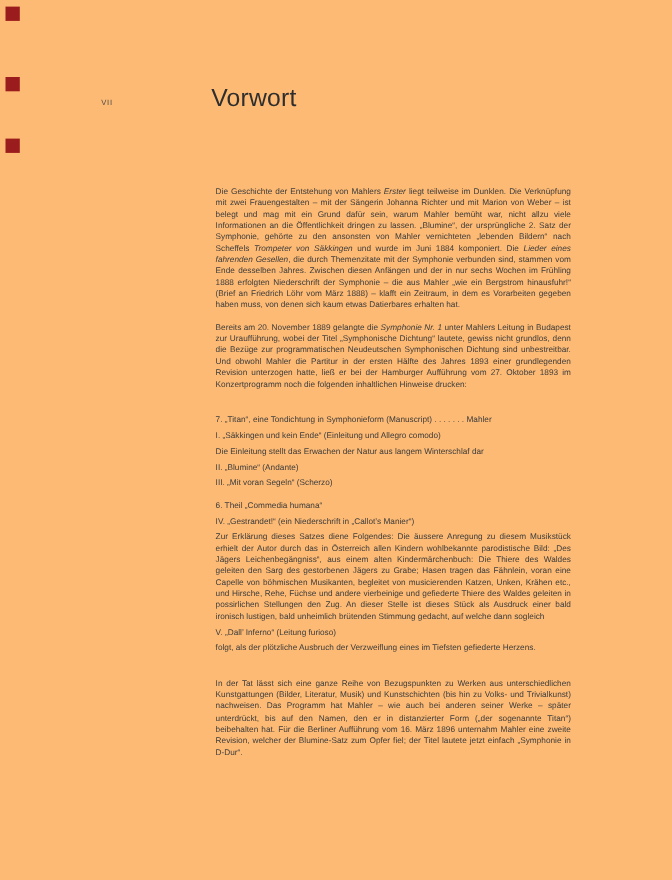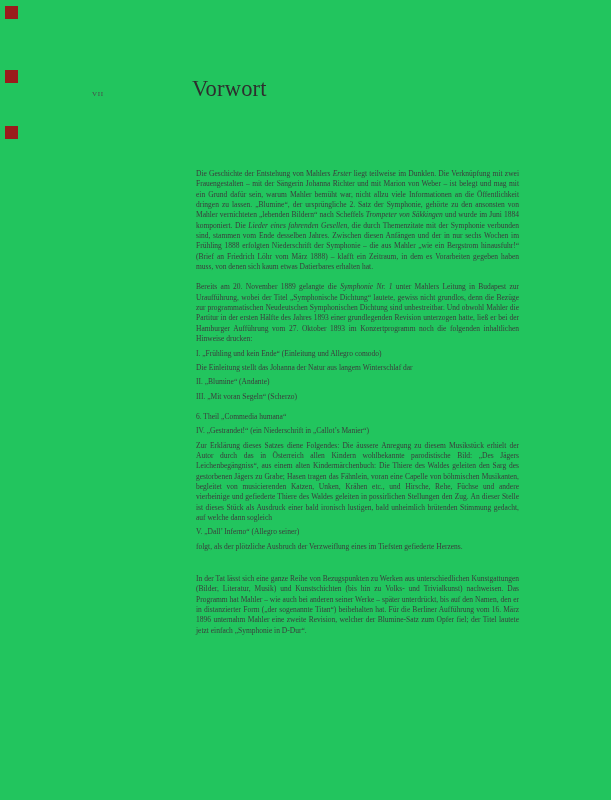--- a/index.html
+++ b/index.html
@@ -1,20 +1,20 @@
 <!DOCTYPE html>
 <html lang="de"><head>
 <meta charset="utf-8">
 <style>
   html,body{margin:0;padding:0;background:#ffffff;}
   .page{
     position:relative;
     width:611px;height:800px;
-    background:#22c55e;
-    font-family:Liberation Serif, serif;
+    background:#fdba74;
+    font-family:Liberation Sans, sans-serif;
     overflow:hidden;
   }
   .edge-mark{position:absolute;left:5px;width:13px;height:13px;}
   .edge-mark.m1{top:6px}
   .edge-mark.m2{top:70px}
   .edge-mark.m3{top:126px}
   .folio{
     position:absolute;left:92px;top:90px;
     font-size:7px;letter-spacing:0.7px;color:#4a4a4a;
   }
@@ -45,28 +45,29 @@
   <div class="folio">VII</div>
 
   <div class="title">Vorwort</div>
 
   <div class="textblock">
 
     <p><span>Die Geschichte der Entstehung von Mahlers </span><span class="it">Erster</span><span> liegt teilweise im Dunklen. Die Verknüpfung mit zwei Frauengestalten – mit der Sängerin Johanna Richter und mit Marion von Weber – ist belegt und mag mit ein Grund dafür sein, warum Mahler bemüht war, nicht allzu viele Informationen an die Öffentlichkeit dringen zu lassen. „Blumine“, der ursprüngliche 2. Satz der Symphonie, gehörte zu den ansonsten von Mahler vernichteten „lebenden Bildern“ nach Scheffels </span><span class="it">Trompeter von Säkkingen</span><span> und wurde im Juni 1884 komponiert. Die </span><span class="it">Lieder eines fahrenden Gesellen</span><span>, die durch Themenzitate mit der Symphonie verbunden sind, stammen vom Ende desselben Jahres. Zwischen diesen Anfängen und der in nur sechs Wochen im Frühling 1888 erfolgten Niederschrift der Symphonie – die aus Mahler „wie ein Bergstrom hinausfuhr!“ (Brief an Friedrich Löhr vom März 1888) – klafft ein Zeitraum, in dem es Vorarbeiten gegeben haben muss, von denen sich kaum etwas Datierbares erhalten hat.</span></p>
 
     <p class="gap-1"><span>Bereits am 20. November 1889 gelangte die </span><span class="it">Symphonie Nr. 1</span><span> unter Mahlers Leitung in Budapest zur Uraufführung, wobei der Titel „Symphonische Dichtung“ lautete, gewiss nicht grundlos, denn die Bezüge zur programmatischen Neudeutschen Symphonischen Dichtung sind unbestreitbar. Und obwohl Mahler die Partitur in der ersten Hälfte des Jahres 1893 einer grundlegenden Revision unterzogen hatte, ließ er bei der Hamburger Aufführung vom 27. Oktober 1893 im Konzertprogramm noch die folgenden inhaltlichen Hinweise drucken:</span></p>
 
+    <p class="listing gap-2">7. „Titan“, eine Tondichtung in Symphonieform (Manuscript) . . . . . . . Mahler</p>
 
-    <p class="listing">I. „Frühling und kein Ende“ (Einleitung und Allegro comodo)</p>
-    <p class="listing">Die Einleitung stellt das Johanna der Natur aus langem Winterschlaf dar</p>
+    <p class="listing">I. „Säkkingen und kein Ende“ (Einleitung und Allegro comodo)</p>
+    <p class="listing">Die Einleitung stellt das Erwachen der Natur aus langem Winterschlaf dar</p>
     <p class="listing">II. „Blumine“ (Andante)</p>
     <p class="listing">III. „Mit voran Segeln“ (Scherzo)</p>
 
     <p class="listing gap-1">6. Theil „Commedia humana“</p>
     <p class="listing">IV. „Gestrandet!“ (ein Niederschrift in „Callot’s Manier“)</p>
     <p>Zur Erklärung dieses Satzes diene Folgendes: Die äussere Anregung zu diesem Musikstück erhielt der Autor durch das in Österreich allen Kindern wohlbekannte parodistische Bild: „Des Jägers Leichenbegängniss“, aus einem alten Kindermärchenbuch: Die Thiere des Waldes geleiten den Sarg des gestorbenen Jägers zu Grabe; Hasen tragen das Fähnlein, voran eine Capelle von böhmischen Musikanten, begleitet von musicierenden Katzen, Unken, Krähen etc., und Hirsche, Rehe, Füchse und andere vierbeinige und gefiederte Thiere des Waldes geleiten in possirlichen Stellungen den Zug. An dieser Stelle ist dieses Stück als Ausdruck einer bald ironisch lustigen, bald unheimlich brütenden Stimmung gedacht, auf welche dann sogleich</p>
-    <p class="listing">V. „Dall’ Inferno“ (Allegro seiner)</p>
+    <p class="listing">V. „Dall’ Inferno“ (Leitung furioso)</p>
     <p>folgt, als der plötzliche Ausbruch der Verzweiflung eines im Tiefsten gefiederte Herzens.</p>
 
     <p class="gap-2">In der Tat lässt sich eine ganze Reihe von Bezugspunkten zu Werken aus unterschiedlichen Kunstgattungen (Bilder, Literatur, Musik) und Kunstschichten (bis hin zu Volks- und Trivialkunst) nachweisen. Das Programm hat Mahler – wie auch bei anderen seiner Werke – später unterdrückt, bis auf den Namen, den er in distanzierter Form („der sogenannte Titan“) beibehalten hat. Für die Berliner Aufführung vom 16. März 1896 unternahm Mahler eine zweite Revision, welcher der Blumine-Satz zum Opfer fiel; der Titel lautete jetzt einfach „Symphonie in D-Dur“.</p>
 
   </div>
 </div>
 
 </body></html>

